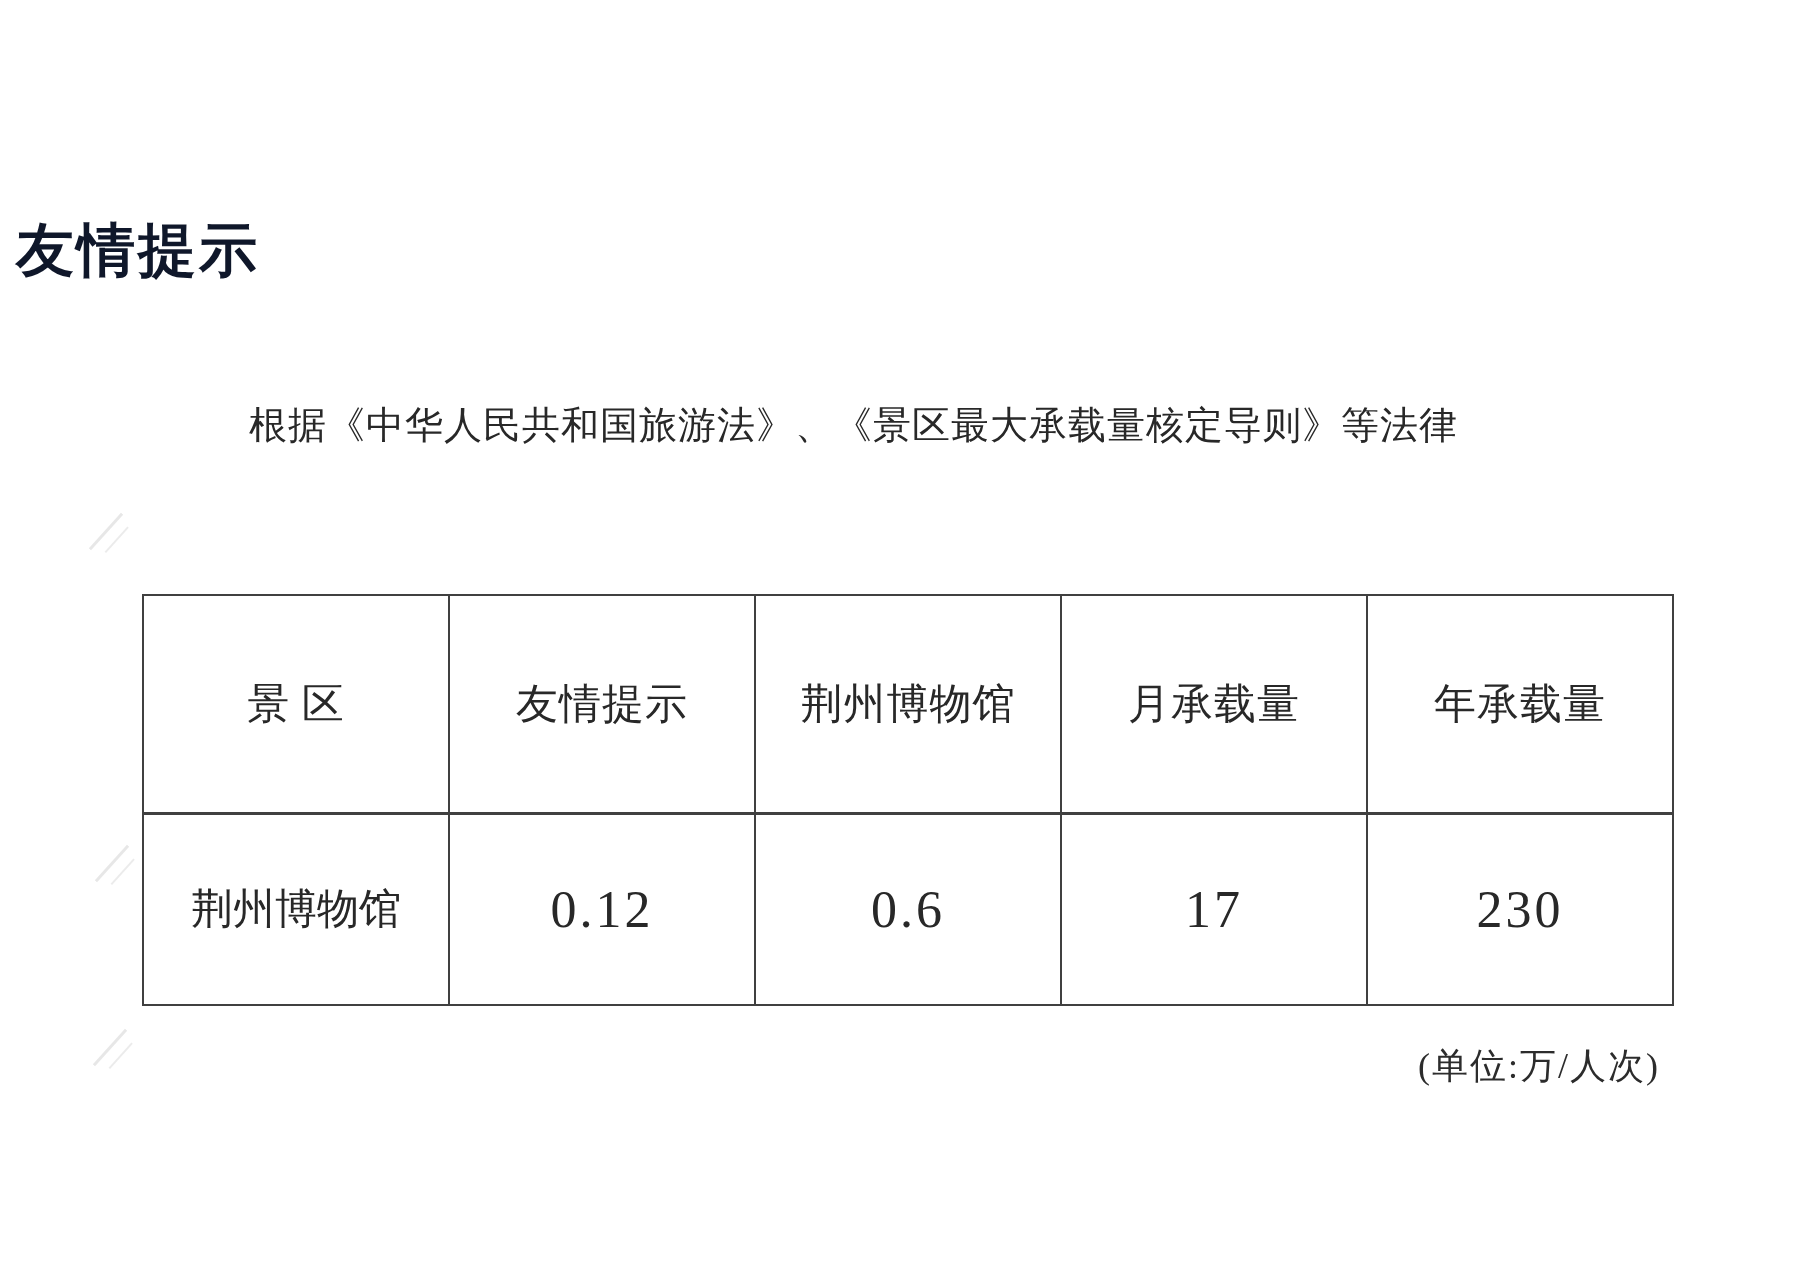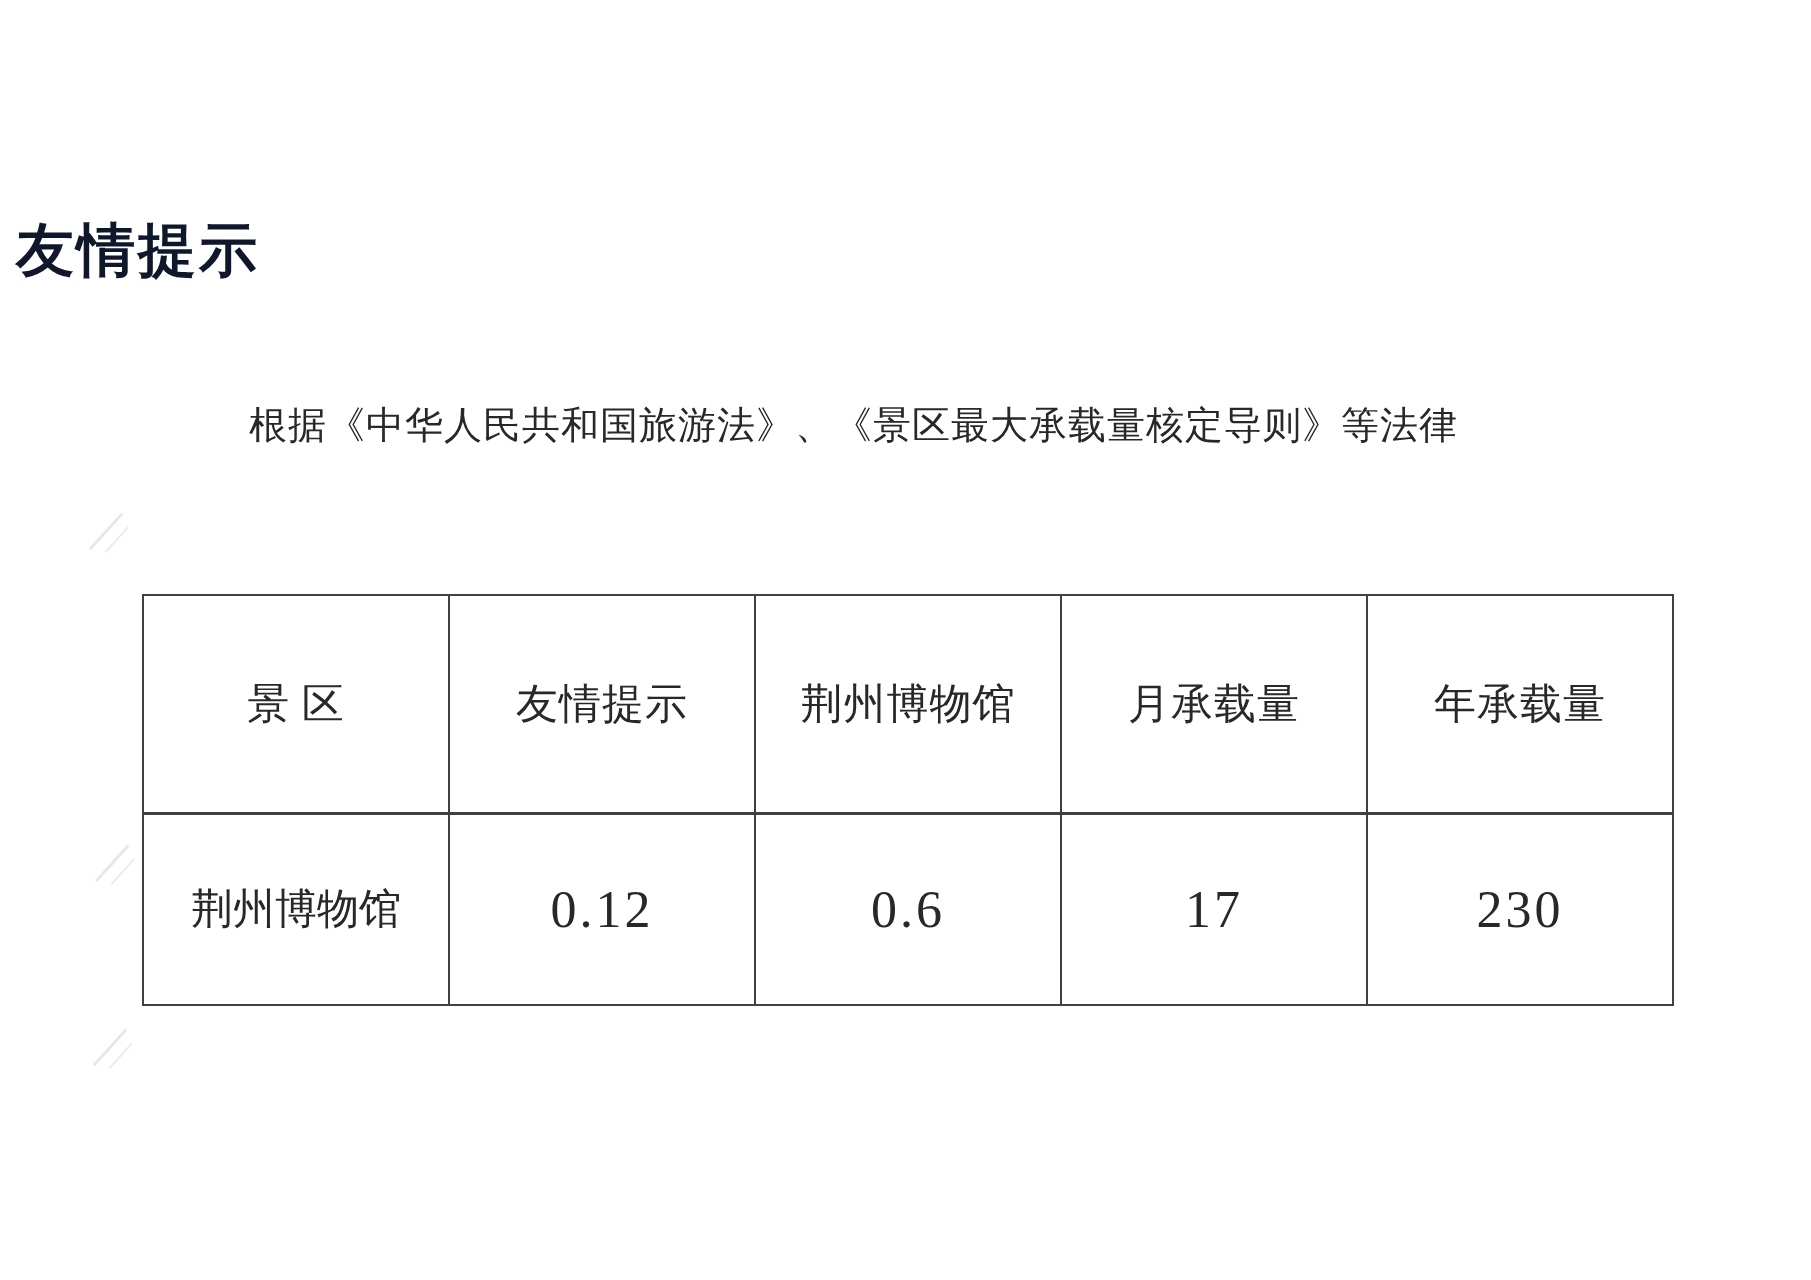--- a/index.html
+++ b/index.html
@@ -133,18 +133,19 @@
       <tr>
         <td>荆州博物馆</td>
         <td class="num">0.12</td>
         <td class="num">0.6</td>
         <td class="num">17</td>
         <td class="num">230</td>
       </tr>
     </tbody>
   </table>
 
+  <div class="unit-note">(单位:万/人次)</div>
 
   <div class="wm wm-1"></div>
   <div class="wm wm-2"></div>
   <div class="wm wm-3"></div>
 
 </div>
 
 </body></html>

